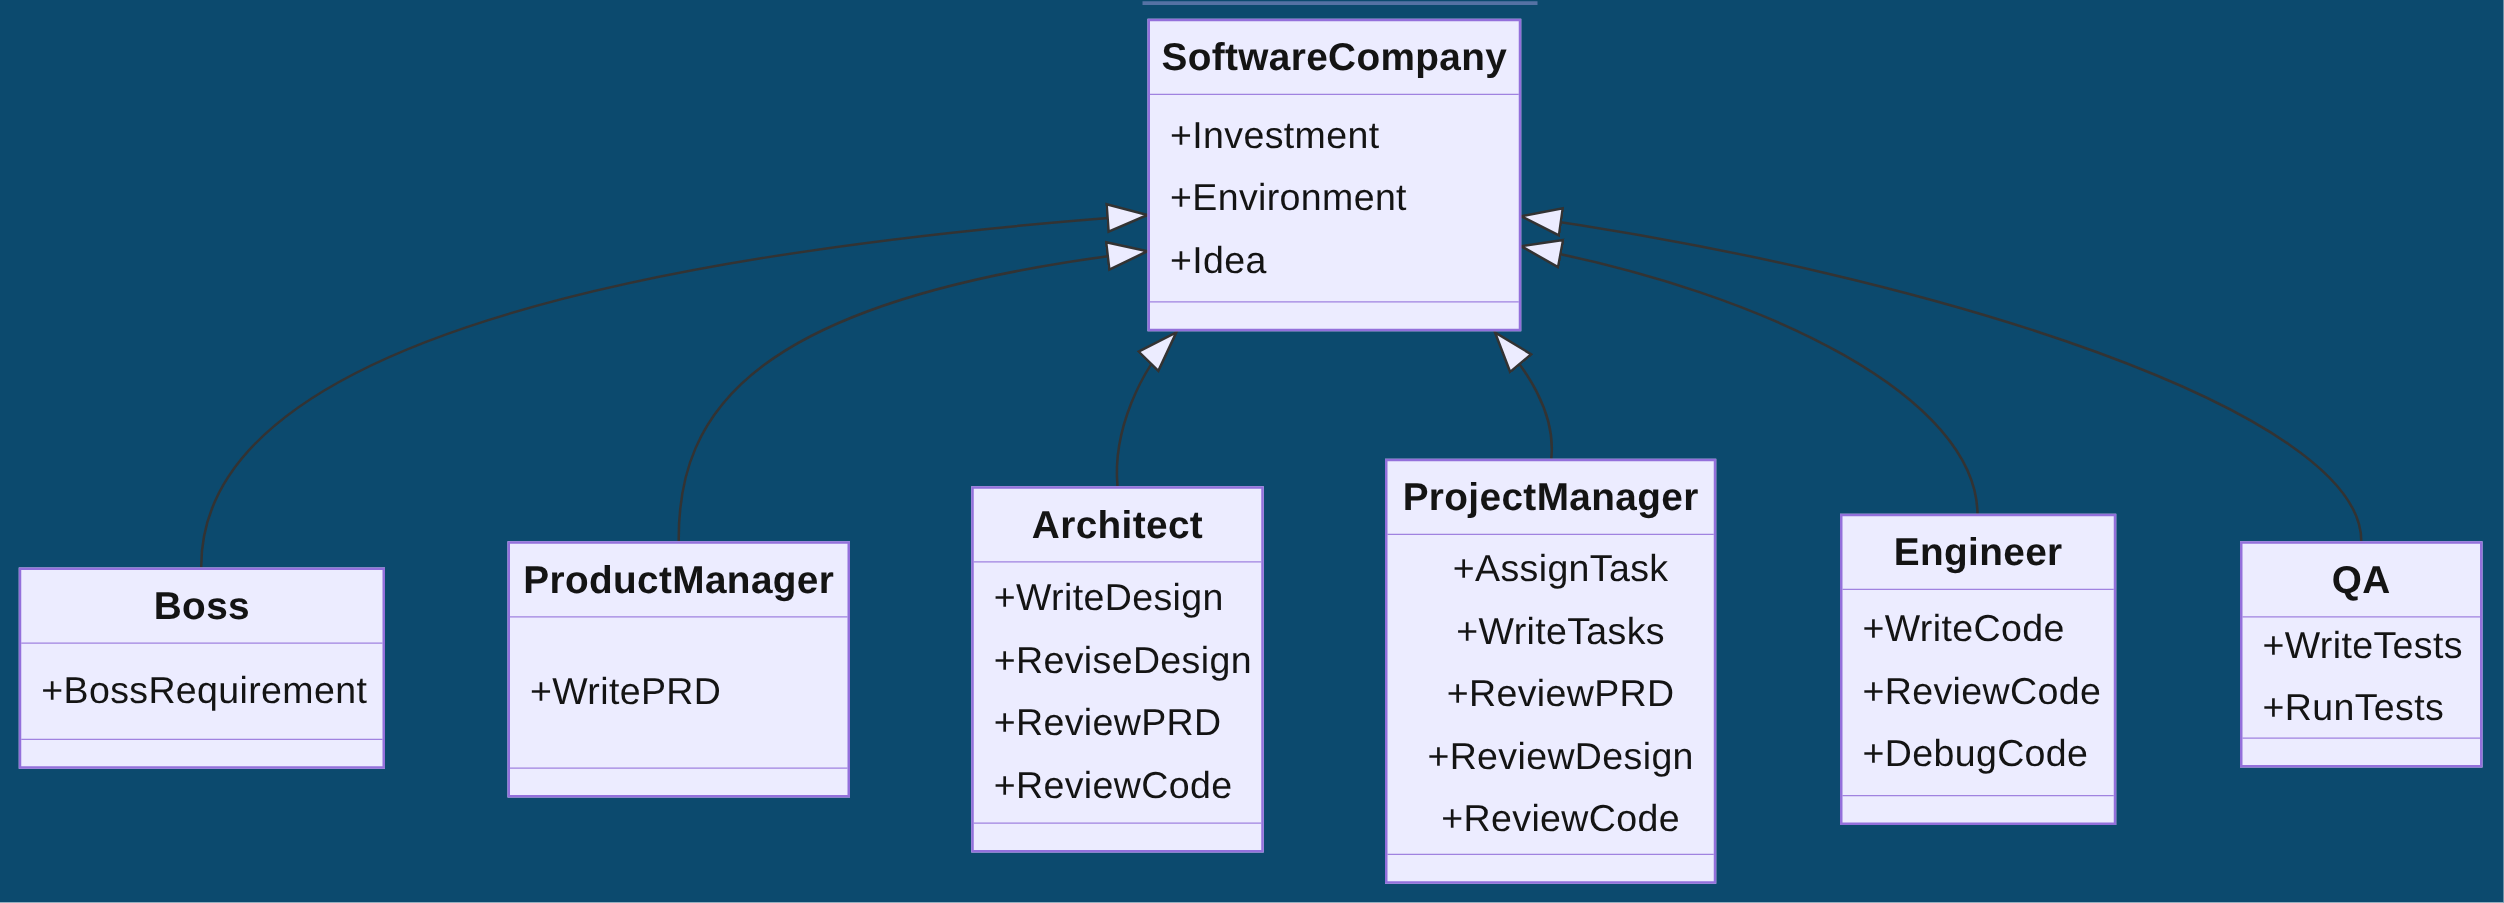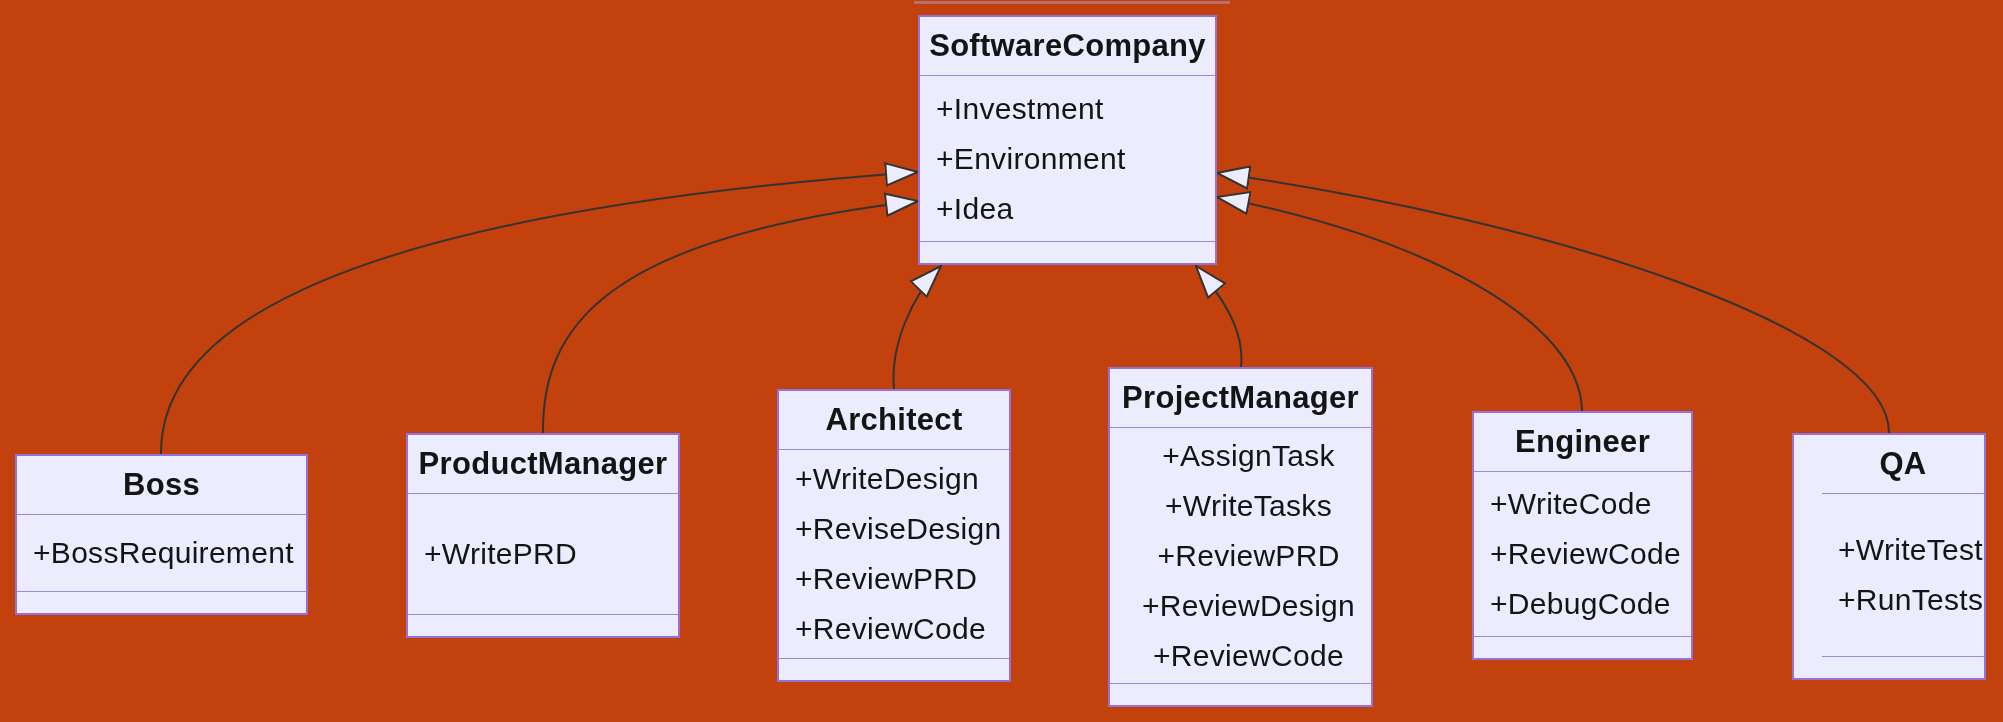--- a/index.html
+++ b/index.html
@@ -6,21 +6,21 @@
   html, body { margin: 0; padding: 0; background: #ffffff; }
   body {
     width: 2003px; height: 722px;
     font-family: "Liberation Sans", "DejaVu Sans", sans-serif;
     color: #141414;
   }
   #canvas {
     position: relative;
     width: 2003px; height: 722px;
     overflow: hidden;
-    background: #c2410c;
+    background: #0c4a6e;
   }
   #edge-layer {
     position: absolute; left: 0; top: 0;
     width: 2003px; height: 722px;
   }
   .edge-path {
     fill: none;
     stroke: #333333;
     stroke-width: 2px;
   }
@@ -63,21 +63,21 @@
     height: 21px;
     flex: 0 0 21px;
   }
   
   #b-sc   { left: 918px;  top: 15px;  width: 299px; height: 250px; }
   #b-boss { left: 15px;   top: 454px; width: 293px; height: 161px; }
   #b-pm   { left: 406px;  top: 433px; width: 274px; height: 205px; }
   #b-arch { left: 777px;  top: 389px; width: 234px; height: 293px; }
   #b-pjm  { left: 1108px; top: 367px; width: 265px; height: 340px; text-align: center; }
   #b-eng  { left: 1472px; top: 411px; width: 221px; height: 249px; }
-  #b-qa   { left: 1792px; top: 433px; width: 194px; height: 247px; padding-left: 28px; }
+  #b-qa   { left: 1792px; top: 433px; width: 194px; height: 181px; }
   
   #sc-outer-top {
     position: absolute;
     left: 914px; top: 1px; width: 316px; height: 3px;
     background: rgba(176,163,230,0.45);
   }
 </style>
 </head>
 <body>
 

